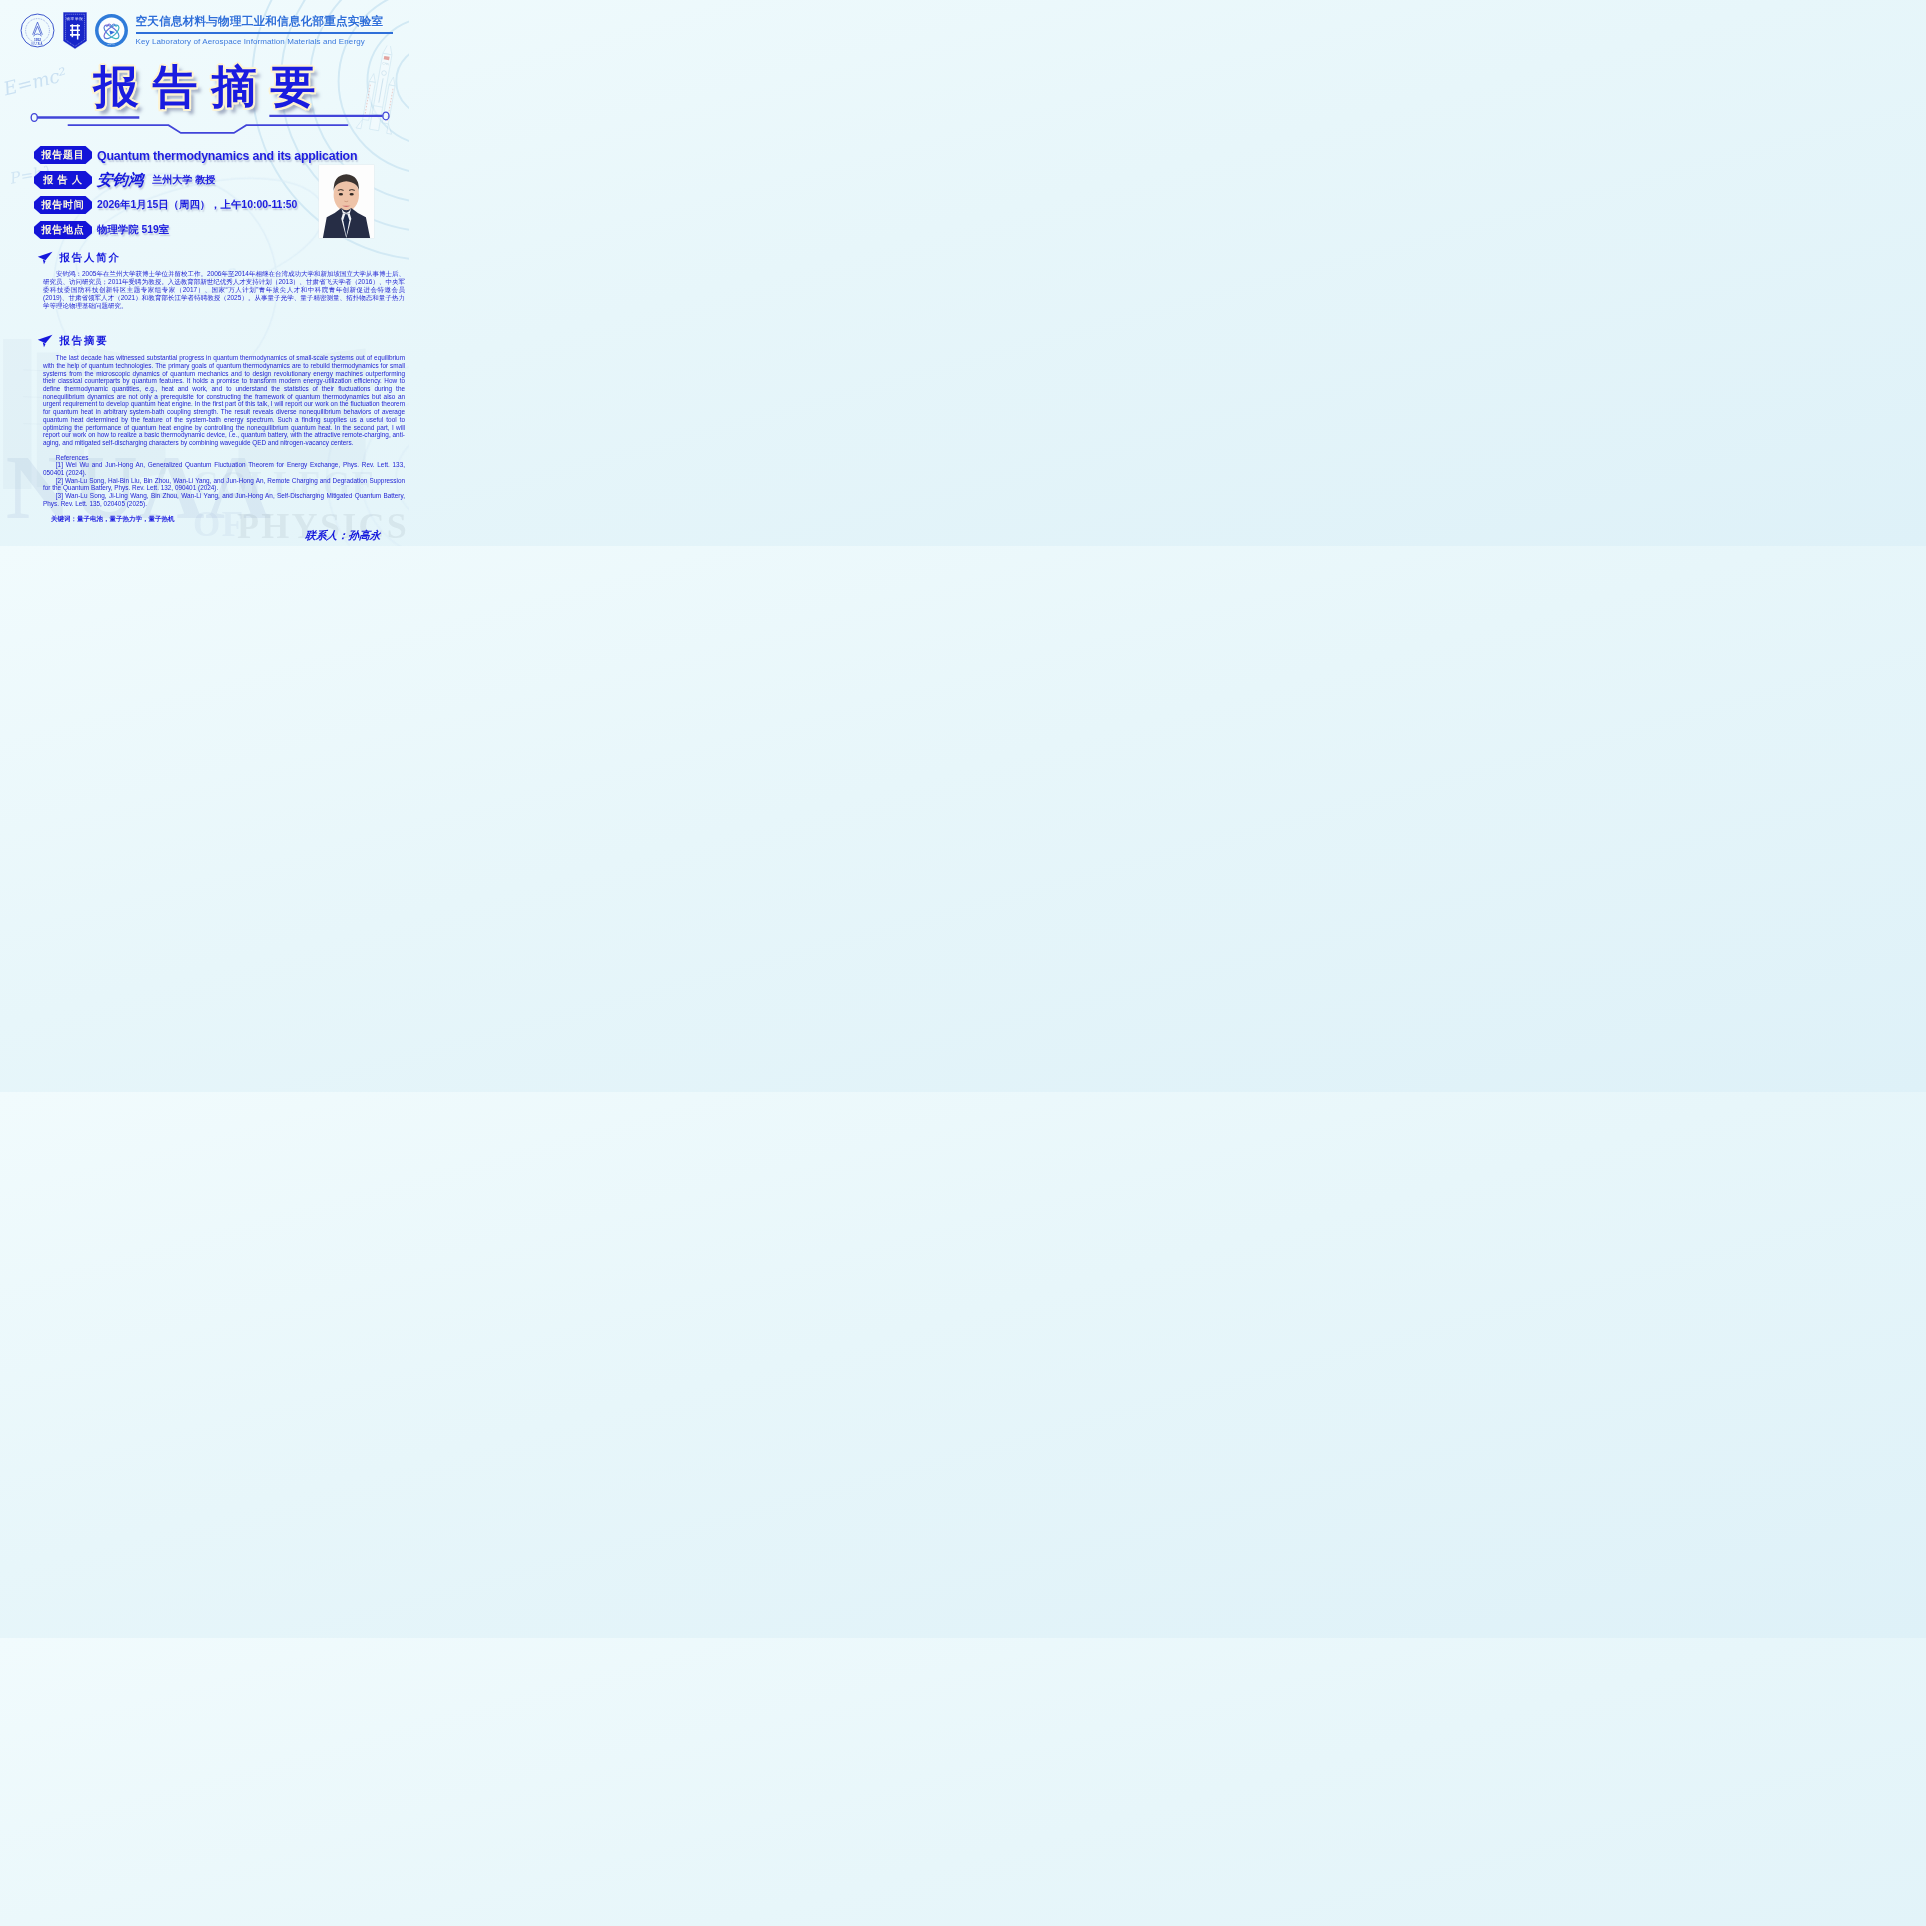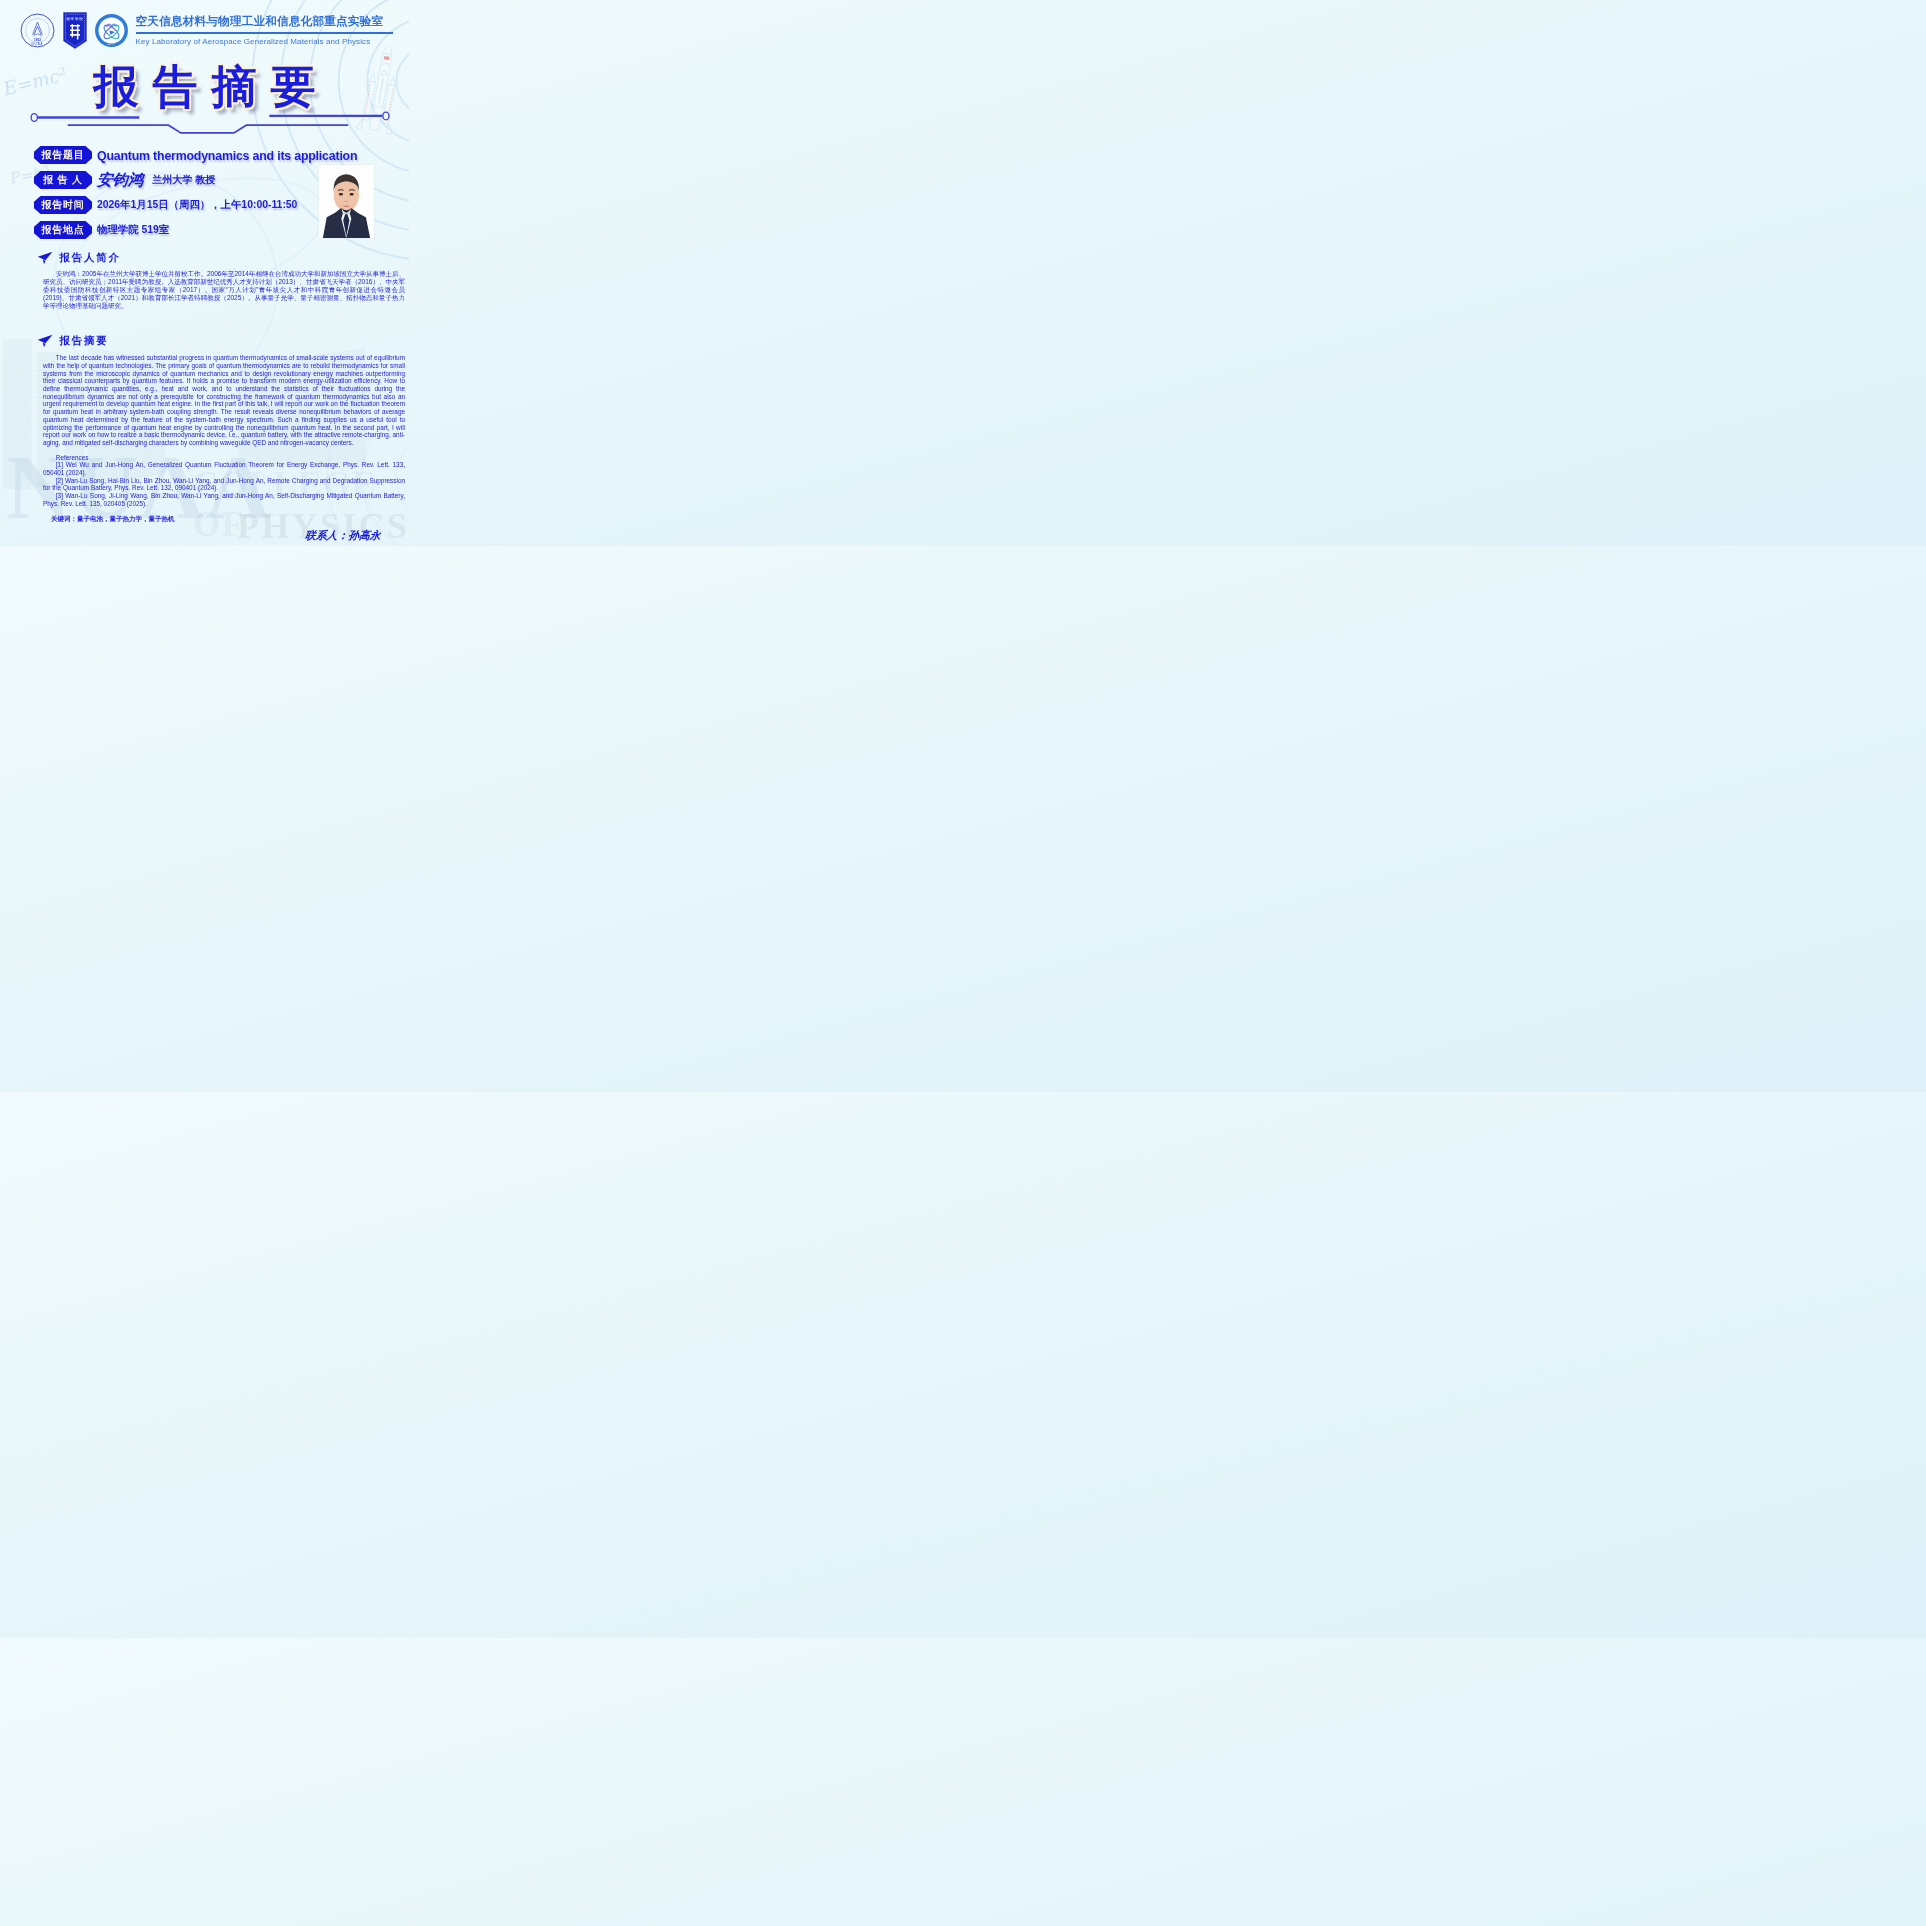--- a/index.html
+++ b/index.html
@@ -170,21 +170,21 @@
       <ellipse cx="50" cy="54" rx="26" ry="12" transform="rotate(40 50 54)"></ellipse>
       <ellipse cx="50" cy="54" rx="26" ry="12" transform="rotate(-40 50 54)"></ellipse>
       <path d="M36,40 Q43,24 50,38 Q57,24 64,40"></path>
     </g>
     <polygon points="44,50 60,54 47,62" fill="#2f6fd9"></polygon>
     <text x="50" y="91" font-size="7" fill="#ffffff" text-anchor="middle" letter-spacing="1">·NUAA·</text>
   </svg>
   <div class="header-titles">
     <div class="title-cn">空天信息材料与物理工业和信息化部重点实验室</div>
     <div class="title-divider"></div>
-    <div class="title-en">Key Laboratory of Aerospace Generalized Materials and Physics</div>
+    <div class="title-en">Key Laboratory of Aerospace Information Materials and Energy</div>
   </div>
 </div>
 
 <div class="headline">报告摘要</div>
 
 <svg class="decor" width="409" height="27" viewBox="0 0 1063 70">
   <g stroke="#4144d9" fill="none">
     <ellipse cx="89" cy="22" rx="8" ry="10" stroke-width="3.5"></ellipse>
     <line x1="97" y1="22" x2="362" y2="22" stroke-width="6"></line>
     <line x1="700" y1="18" x2="994" y2="18" stroke-width="6"></line>

